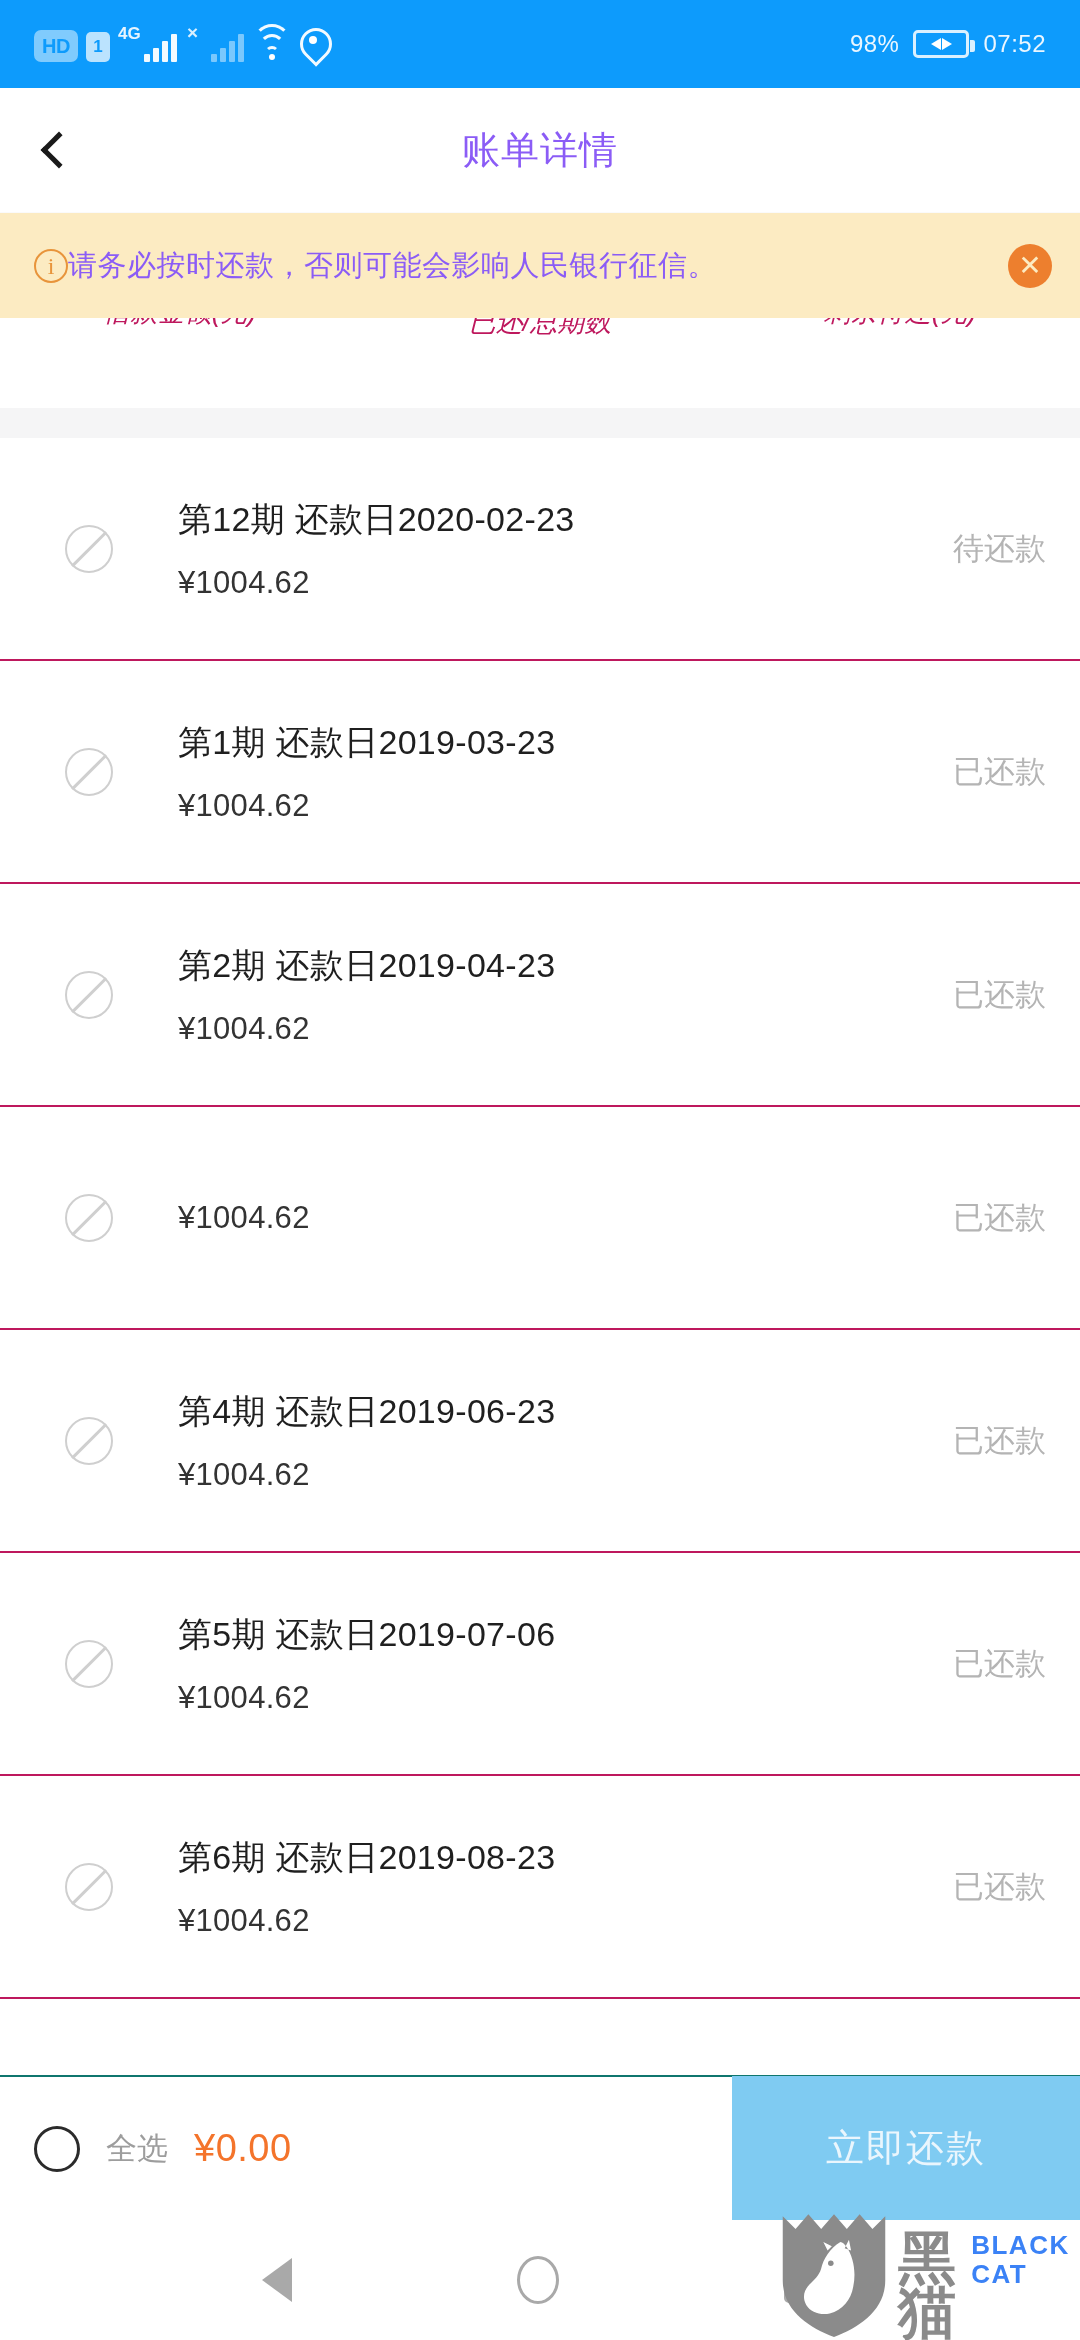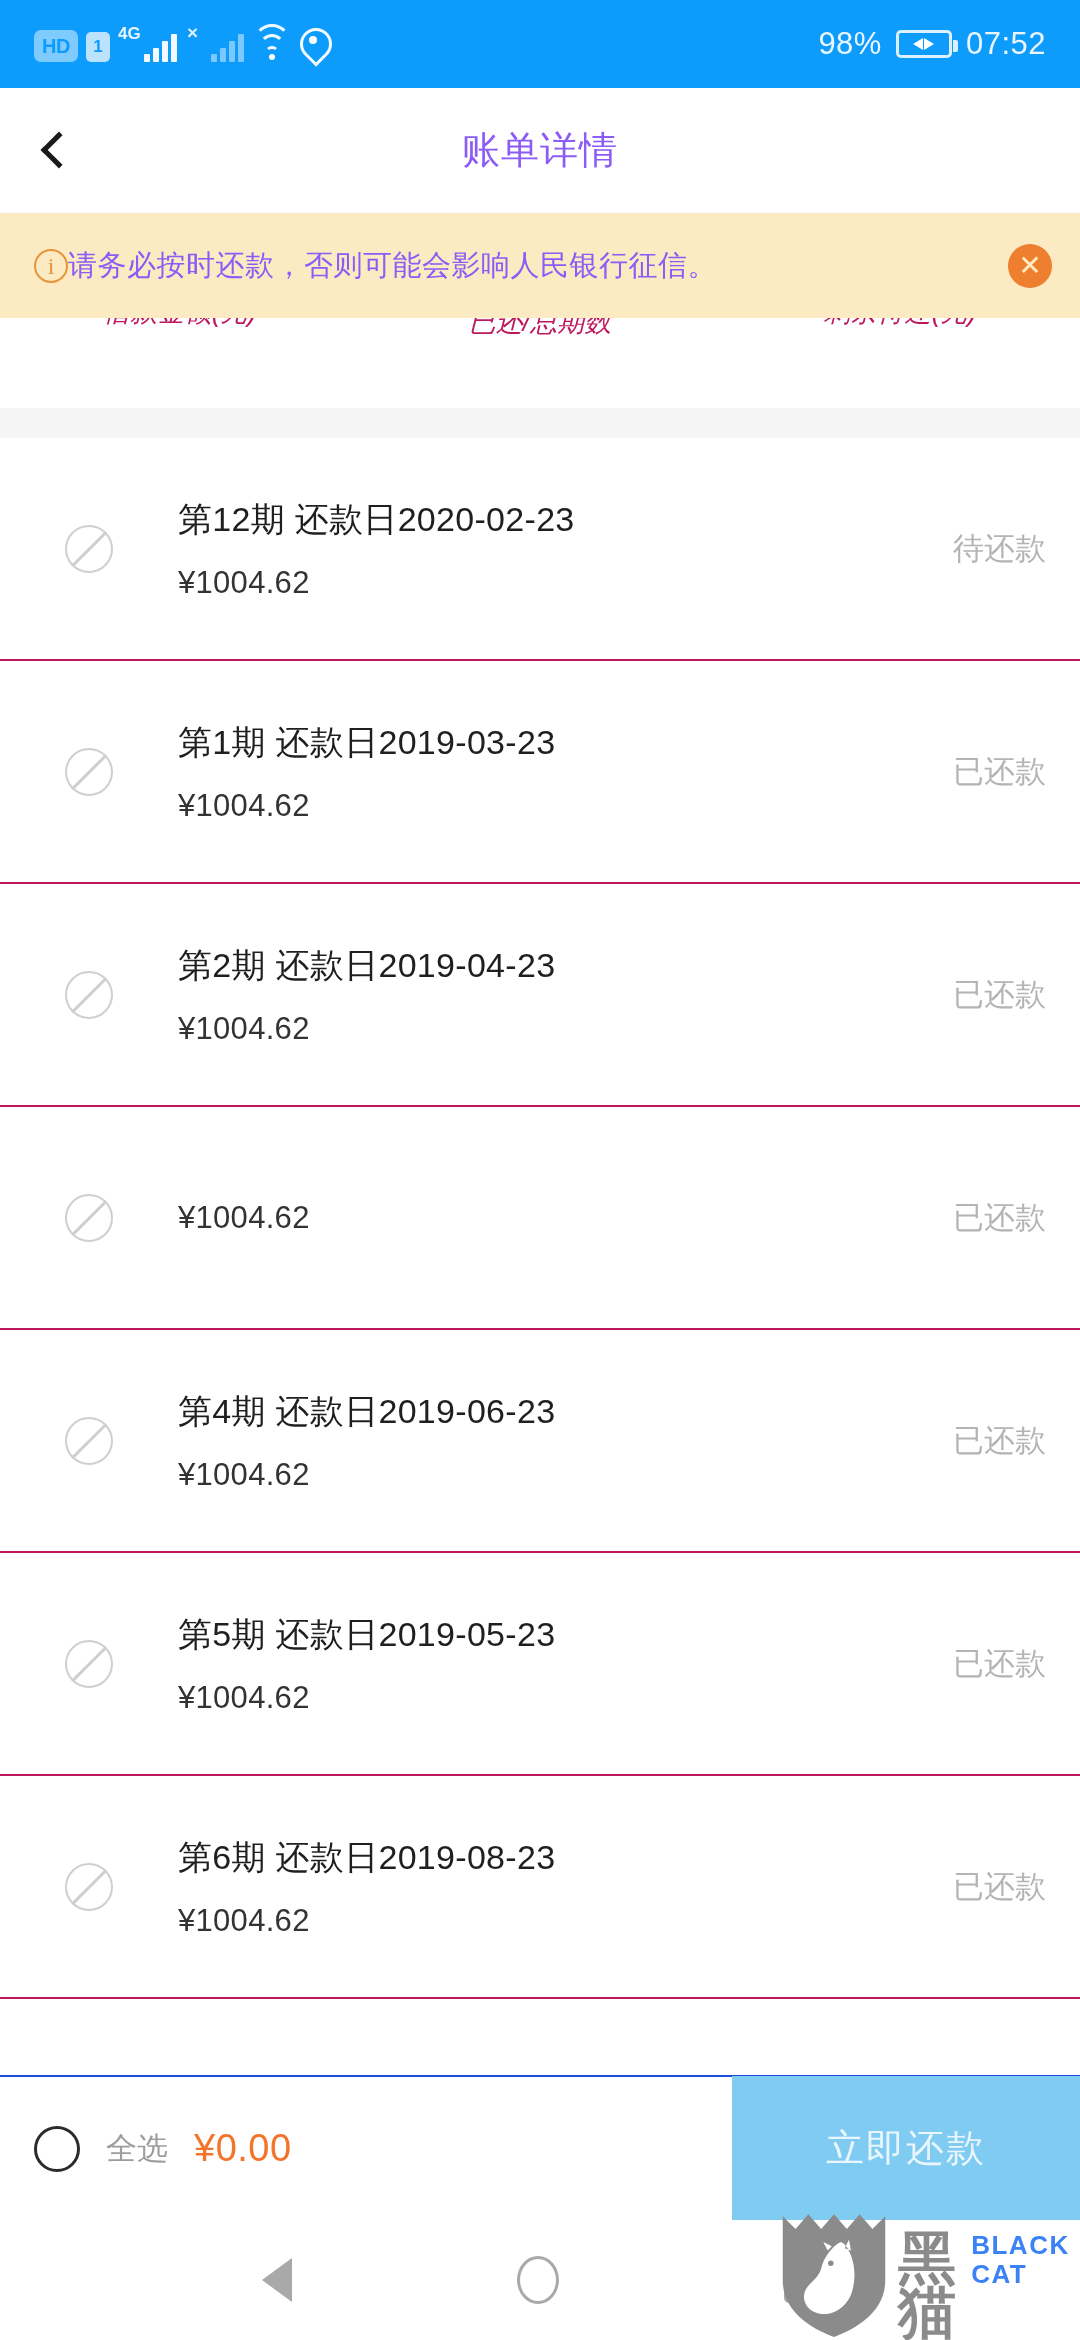--- a/index.html
+++ b/index.html
@@ -68,21 +68,21 @@
   .pin::before{
     content:"";position:absolute;top:0;left:0;
     width:26px;height:26px;border-radius:50% 50% 50% 0;
     transform:rotate(-45deg);
     border:3px solid rgba(255,255,255,.95);
   }
   .pin::after{
     content:"";position:absolute;top:8px;left:9px;
     width:8px;height:8px;border-radius:50%;background:#fff;
   }
-  .sb-text{ color:#eaf6ff; font-size:31px; letter-spacing:.5px; }
+  .sb-text{ color:#eaf6ff; font-size:24px; letter-spacing:.5px; }
   .battery{
     width:56px;height:28px;border:3px solid rgba(255,255,255,.85);
     border-radius:5px;position:relative;
     display:flex;align-items:center;justify-content:center;gap:1px;
   }
   .battery::after{
     content:"";position:absolute;right:-9px;top:7px;
     width:5px;height:12px;background:rgba(255,255,255,.85);border-radius:0 2px 2px 0;
   }
   .battery .bolt{
@@ -195,21 +195,21 @@
     font-size:31px;color:#b4b4b4;flex:0 0 auto;
     width:180px;text-align:right;
   }
 
   
   #bottom-bar{
     position:absolute;left:0;bottom:120px;
     width:1080px;height:145px;
     background:#fff;
     display:flex;align-items:center;
-    border-top:2px solid #1d4ed8;
+    border-top:2px solid #0f766e;
   }
   #select-all-box{
     width:46px;height:46px;border-radius:50%;
     border:3px solid #2b2b2b;margin-left:34px;flex:0 0 auto;
   }
   #select-all-label{ font-size:31px;color:#9d9d9d;margin-left:26px; }
   #total-amount{ font-size:38px;color:#F4742B;margin-left:26px;letter-spacing:.5px; }
   #repay-button{
     margin-left:auto;width:348px;height:145px;
     background:#7FCBF2;color:#EAF6FD;
@@ -380,21 +380,21 @@
       <div class="row-amount">¥1004.62</div>
     </div>
     <div class="row-status">已还款</div>
   </div>
 
   <div class="row">
     <div class="row-check">
         <span class="no-icon"></span>
       </div>
     <div class="row-main">
-      <div class="row-title">第5期 还款日2019-05-23</div>
+      <div class="row-title">第5期 还款日2019-07-06</div>
       <div class="row-amount">¥1004.62</div>
     </div>
     <div class="row-status">已还款</div>
   </div>
 
   <div class="row">
     <div class="row-check">
         <span class="no-icon"></span>
       </div>
     <div class="row-main">

